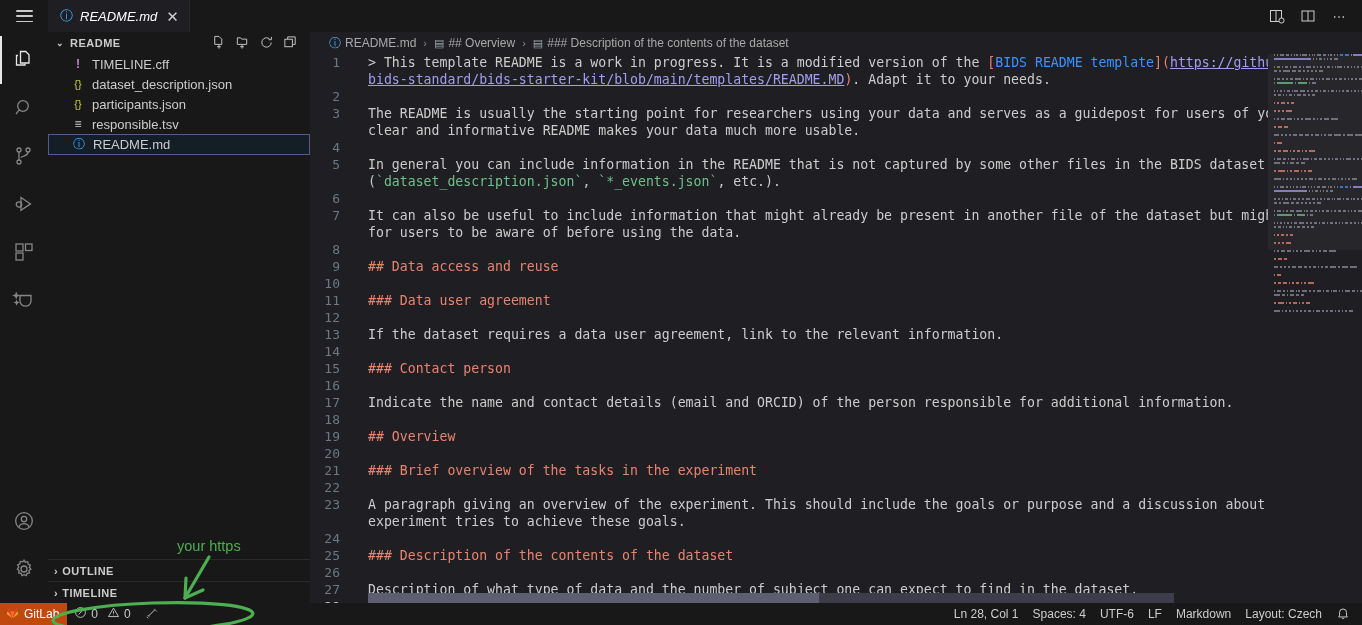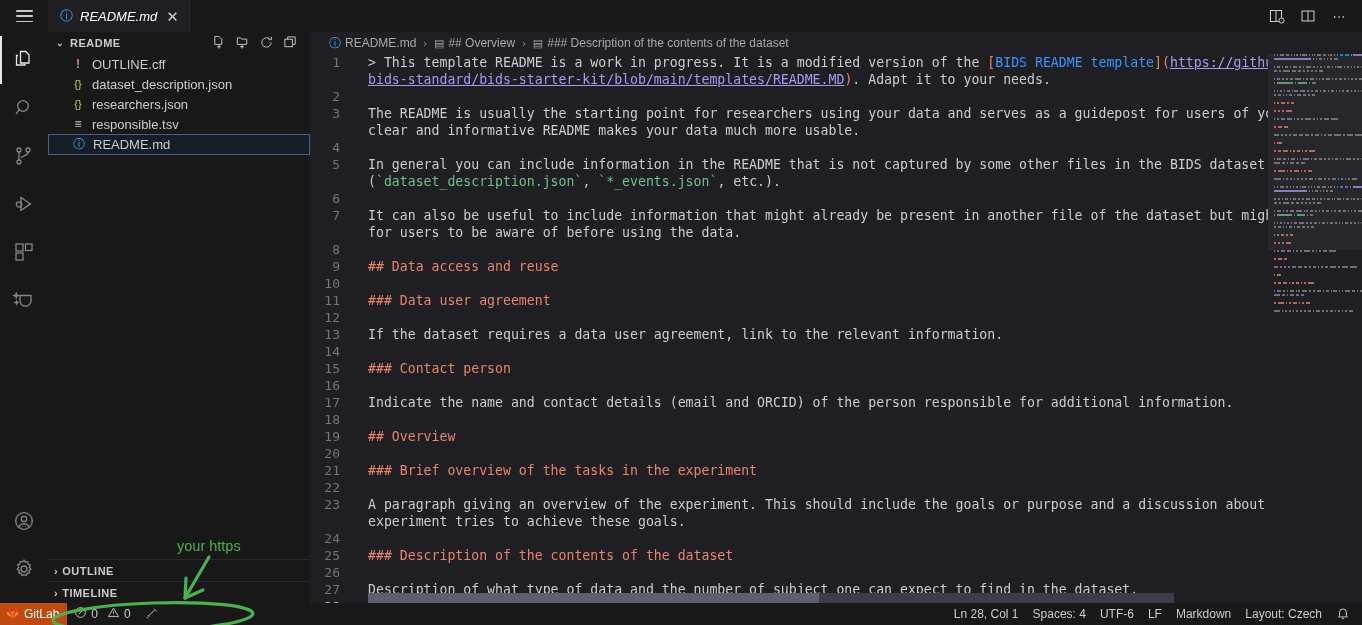--- a/index.html
+++ b/index.html
@@ -255,29 +255,29 @@
                 <rect x="2" y="4.5" width="8" height="8"></rect>
                 <path d="M5 4.5V2h8v8h-2.5"></path>
               </svg>
           </span>
         </span>
       </div>
 
       <div class="filelist">
         <div class="file-row">
           <span class="fi" style="color:#c586c0;font-weight:700;">!</span>
-          <span>OUTLINE.cff</span>
+          <span>TIMELINE.cff</span>
         </div>
         <div class="file-row">
           <span class="fi" style="color:#cbcb41;font-size:11px;">{}</span>
           <span>dataset_description.json</span>
         </div>
         <div class="file-row">
           <span class="fi" style="color:#cbcb41;font-size:11px;">{}</span>
-          <span>researchers.json</span>
+          <span>participants.json</span>
         </div>
         <div class="file-row">
           <span class="fi" style="color:#cccccc;">≡</span>
           <span>responsible.tsv</span>
         </div>
         <div class="file-row selected">
           <span class="fi" style="color:#42a5f5;">ⓘ</span>
           <span>README.md</span>
         </div>
       </div>

